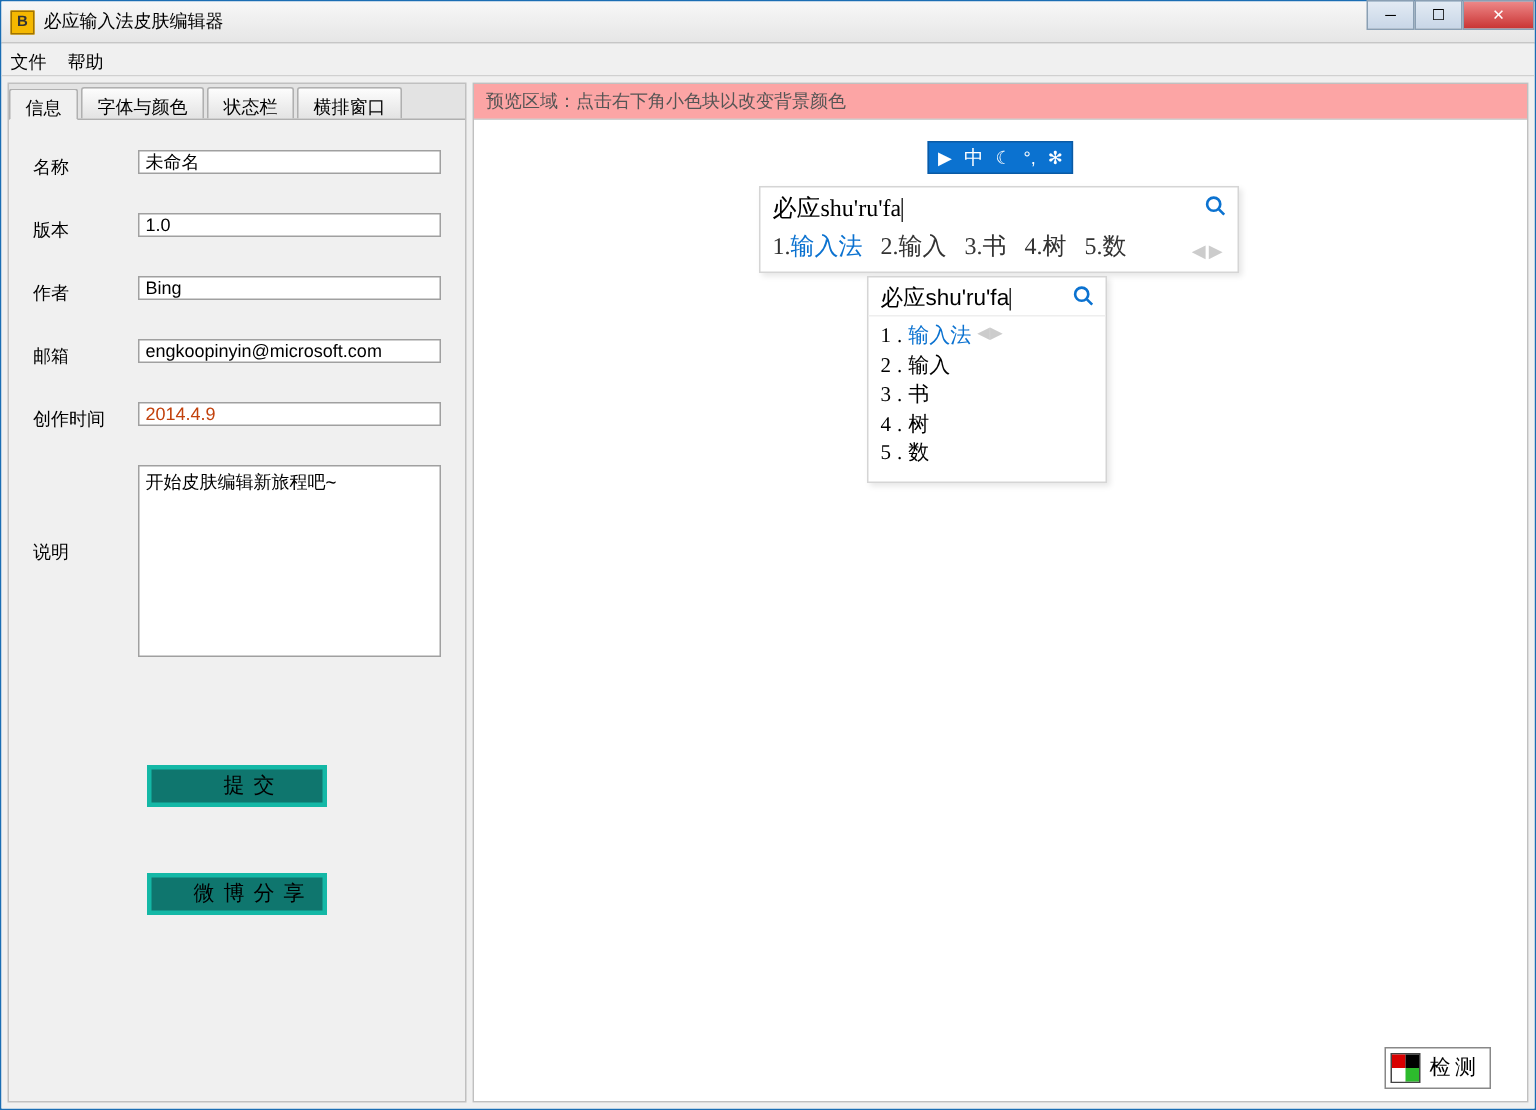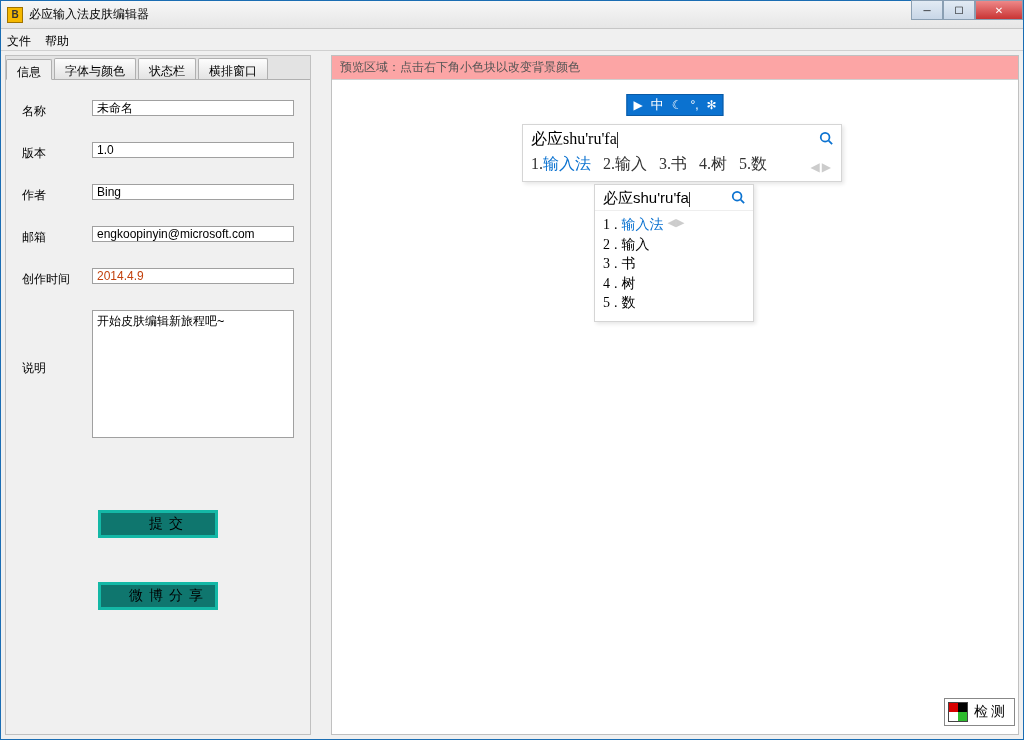--- a/index.html
+++ b/index.html
@@ -55,21 +55,21 @@
     border-bottom: 1px solid #d0d0d0;
     display: flex; align-items: flex-end;
     padding-left: 6px;
     gap: 14px;
   }
   .menubar span { cursor: default; }
   .content {
     flex:1; display:flex; min-height:0;
     background:#f0f0f0;
     padding:4px;
-    gap:20px;
+    gap:4px;
   }
   .left-pane {
     width: 306px;
     border:1px solid #c0c0c0;
     background:#f0f0f0;
     display:flex;flex-direction:column;
   }
   .tabs {
     display:flex;
     border-bottom:1px solid #b0b0b0;
@@ -187,21 +187,21 @@
     padding:4px 8px 2px 8px;
     display:flex;justify-content:space-between;align-items:center;
     font-size:15px;
     border-bottom:1px solid #eee;
   }
   .ime-v-list{ padding:4px 8px 8px 8px; font-size:14px; font-family:"SimSun",serif; line-height:1.4;}
   .ime-v-list div{ display:flex; gap:4px;}
   .ime-v-list .sel{ color:#0b72d0;}
   .ime-v-list .pagers{ float:right; color:#ccc; font-size:11px;}
   .detect-box{
-    position:absolute; right:3px; bottom:8px;
+    position:absolute; right:24px; bottom:8px;
     border:1px solid #888;
     background:#fff;
     padding:3px 6px 3px 3px;
     display:flex; align-items:center; gap:6px;
     font-size:14px;
     letter-spacing:3px;
   }
   .swatch{
     width:20px;height:20px;
     display:grid; grid-template-columns:1fr 1fr; grid-template-rows:1fr 1fr;

